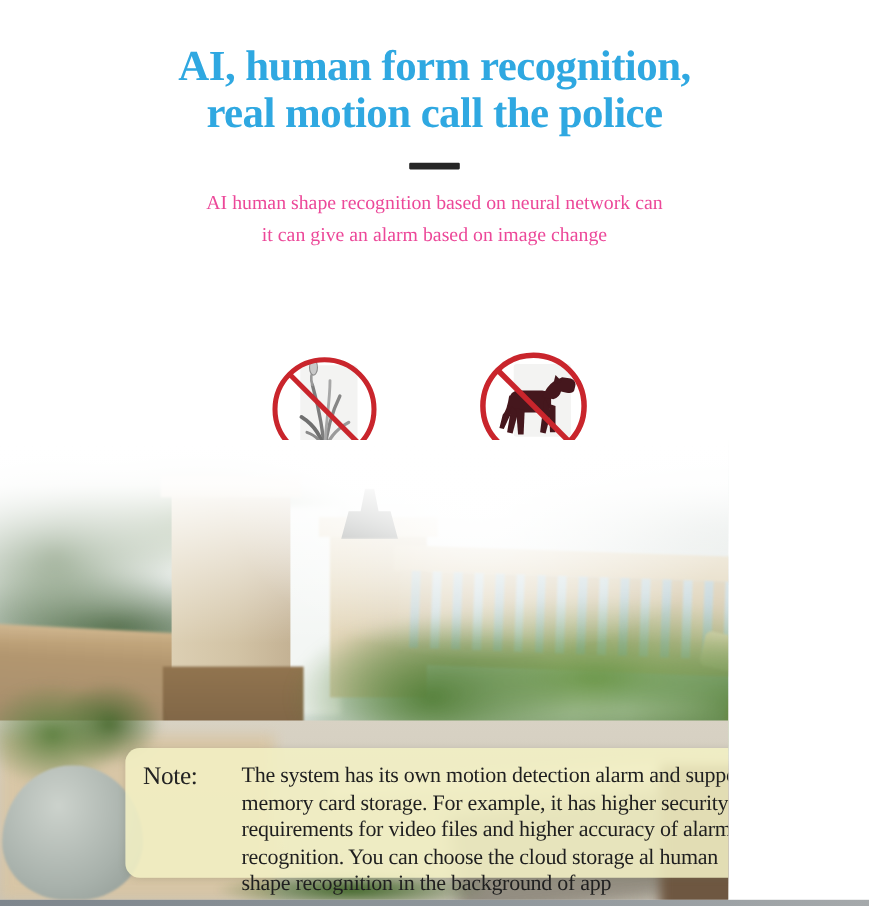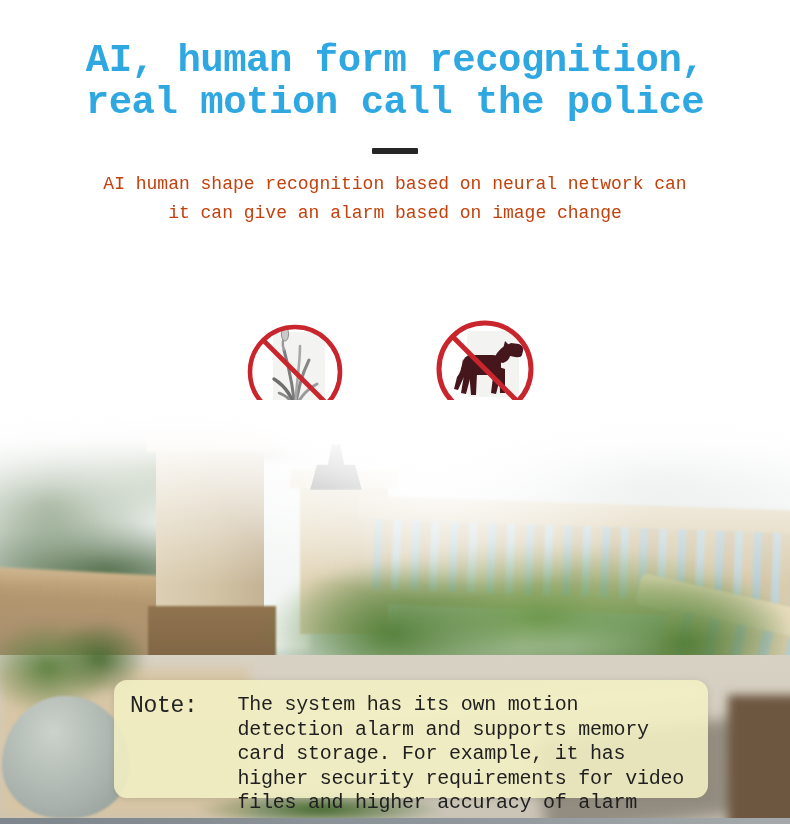--- a/index.html
+++ b/index.html
@@ -1,43 +1,43 @@
 <!DOCTYPE html>
 <html><head>
 <meta charset="utf-8">
 <style>
   html,body{margin:0;padding:0;background:#ffffff;}
   .page{
     position:relative;width:790px;height:824px;margin:0 auto;
     background:#ffffff;overflow:hidden;
-    font-family:Liberation Mono, monospace;
+    font-family:Liberation Serif, serif;
   }
   
   .title{
     position:absolute;top:40px;left:0;width:790px;
     text-align:center;color:#2fa8e1;font-weight:700;
     font-size:39px;line-height:42px;letter-spacing:-0.5px;margin:0;
   }
   .divider{
     position:absolute;top:148px;left:372px;width:46px;height:6px;
     background:#262626;border-radius:1px;
   }
   .intro{
     position:absolute;top:170px;left:0;width:790px;
-    text-align:center;color:#c2410c;font-size:18px;line-height:29px;
+    text-align:center;color:#ec4899;font-size:18px;line-height:29px;
   }
   
   .icons-row{position:absolute;top:317px;left:0;width:790px;height:116px;}
   .no-icon{position:absolute;width:104px;height:104px;}
   .no-icon.grass{left:243px;top:3px;}
   .no-icon.dog{left:433px;top:0;}
   .no-icon svg{width:100%;height:100%;display:block;}
   
   .photo{
-    position:absolute;top:400px;left:0;width:790px;height:418px;overflow:hidden;
+    position:absolute;top:400px;left:0;width:662px;height:418px;overflow:hidden;
     background:linear-gradient(180deg,#fbfdfc 0%,#eef2f1 28%,#dde6e5 52%,#d2d9d4 72%,#cfcabd 100%);
   }
   .photo .layer{position:absolute;}
   .trees-left{
     left:-70px;top:8px;width:400px;height:215px;filter:blur(7px);
     background:
       radial-gradient(closest-side at 30% 45%,#4c6b3f 0%,rgba(76,107,63,0) 95%),
       radial-gradient(closest-side at 62% 28%,#5d7c4a 0%,rgba(93,124,74,0) 95%),
       radial-gradient(closest-side at 44% 75%,#3c5a33 0%,rgba(60,90,51,0) 95%),
       radial-gradient(closest-side at 78% 62%,#6b8a55 0%,rgba(107,138,85,0) 95%);

